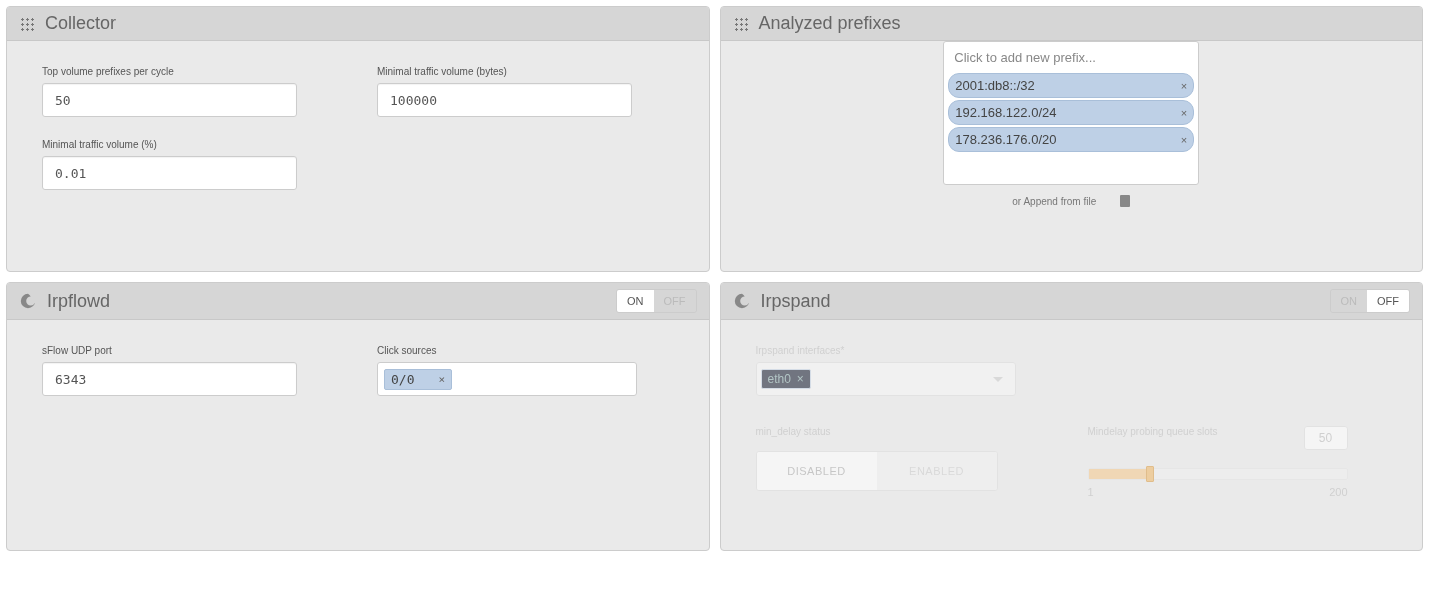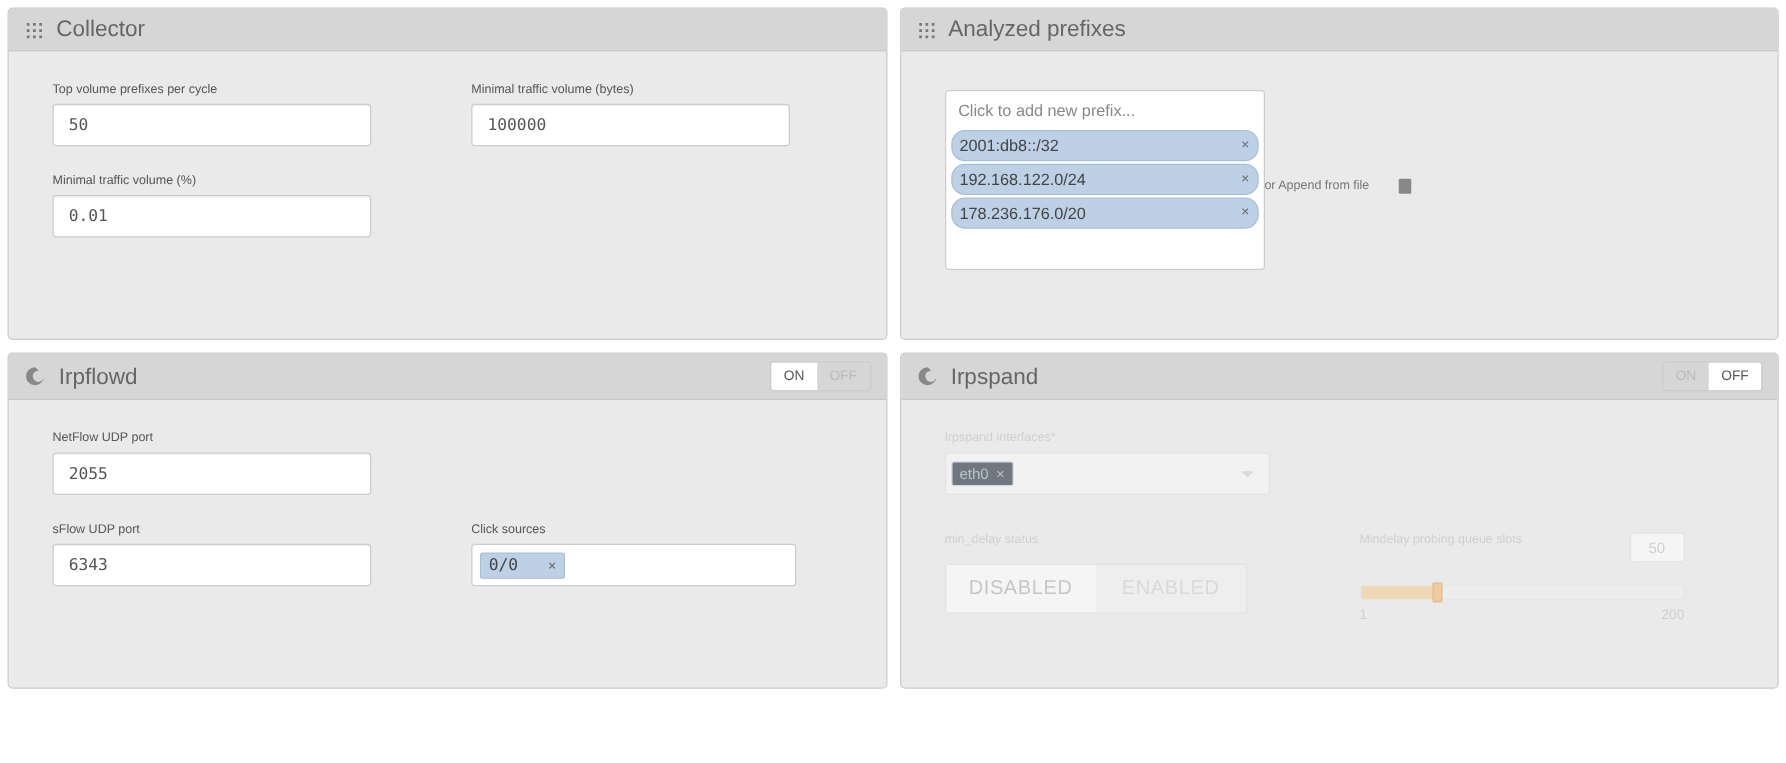--- a/index.html
+++ b/index.html
@@ -96,21 +96,21 @@
     color: #bbb;
     cursor: pointer;
   }
   .toggle > div.active {
     background: #fff;
     color: #555;
   }
   
   .prefix-box-wrapper {
     display: flex;
-    flex-direction: row;
+    flex-direction: column;
     align-items: center;
     padding-top: 0;
   }
   .prefix-box {
     width: 256px;
     background: #fff;
     border: 1px solid #ccc;
     border-radius: 3px;
     padding: 2px 2px 30px 2px;
   }
@@ -210,21 +210,21 @@
     display: inline-flex;
     border: 1px solid #ddd;
     border-radius: 3px;
     overflow: hidden;
     height: 40px;
   }
   .seg > div {
     width: 120px;
     line-height: 38px;
     text-align: center;
-    font-size: 16px;
+    font-size: 11px;
     letter-spacing: .5px;
     color: #ccc;
     background: #f3f3f3;
   }
   .seg > div.selected {
     background: #fff;
     color: #aaa;
   }
   .slider-wrap { width: 260px; }
   .slider-top {
@@ -343,26 +343,20 @@
       <svg class="swirl-icon" viewBox="0 0 20 20">
         <path d="M10 2a8 8 0 1 0 8 8 5 5 0 1 1-5-5 8 8 0 0 0-3-3z" fill="#888"></path>
       </svg>
       <span class="panel-title">Irpflowd</span>
       <div class="toggle">
         <div class="active">ON</div>
         <div>OFF</div>
       </div>
     </div>
     <div class="panel-body">
-      <div class="form-row">
-        <div class="form-group">
-          <div class="form-label">NetFlow UDP port</div>
-          <input class="form-control" value="2055" style="">
-        </div>
-      </div>
       <div class="form-row">
         <div class="form-group">
           <div class="form-label">sFlow UDP port</div>
           <input class="form-control" value="6343" style="">
         </div>
         <div class="form-group" style="width:260px">
           <div class="form-label">Click sources</div>
           <div class="token-input">
             <span class="token">
               <span>0/0</span>

